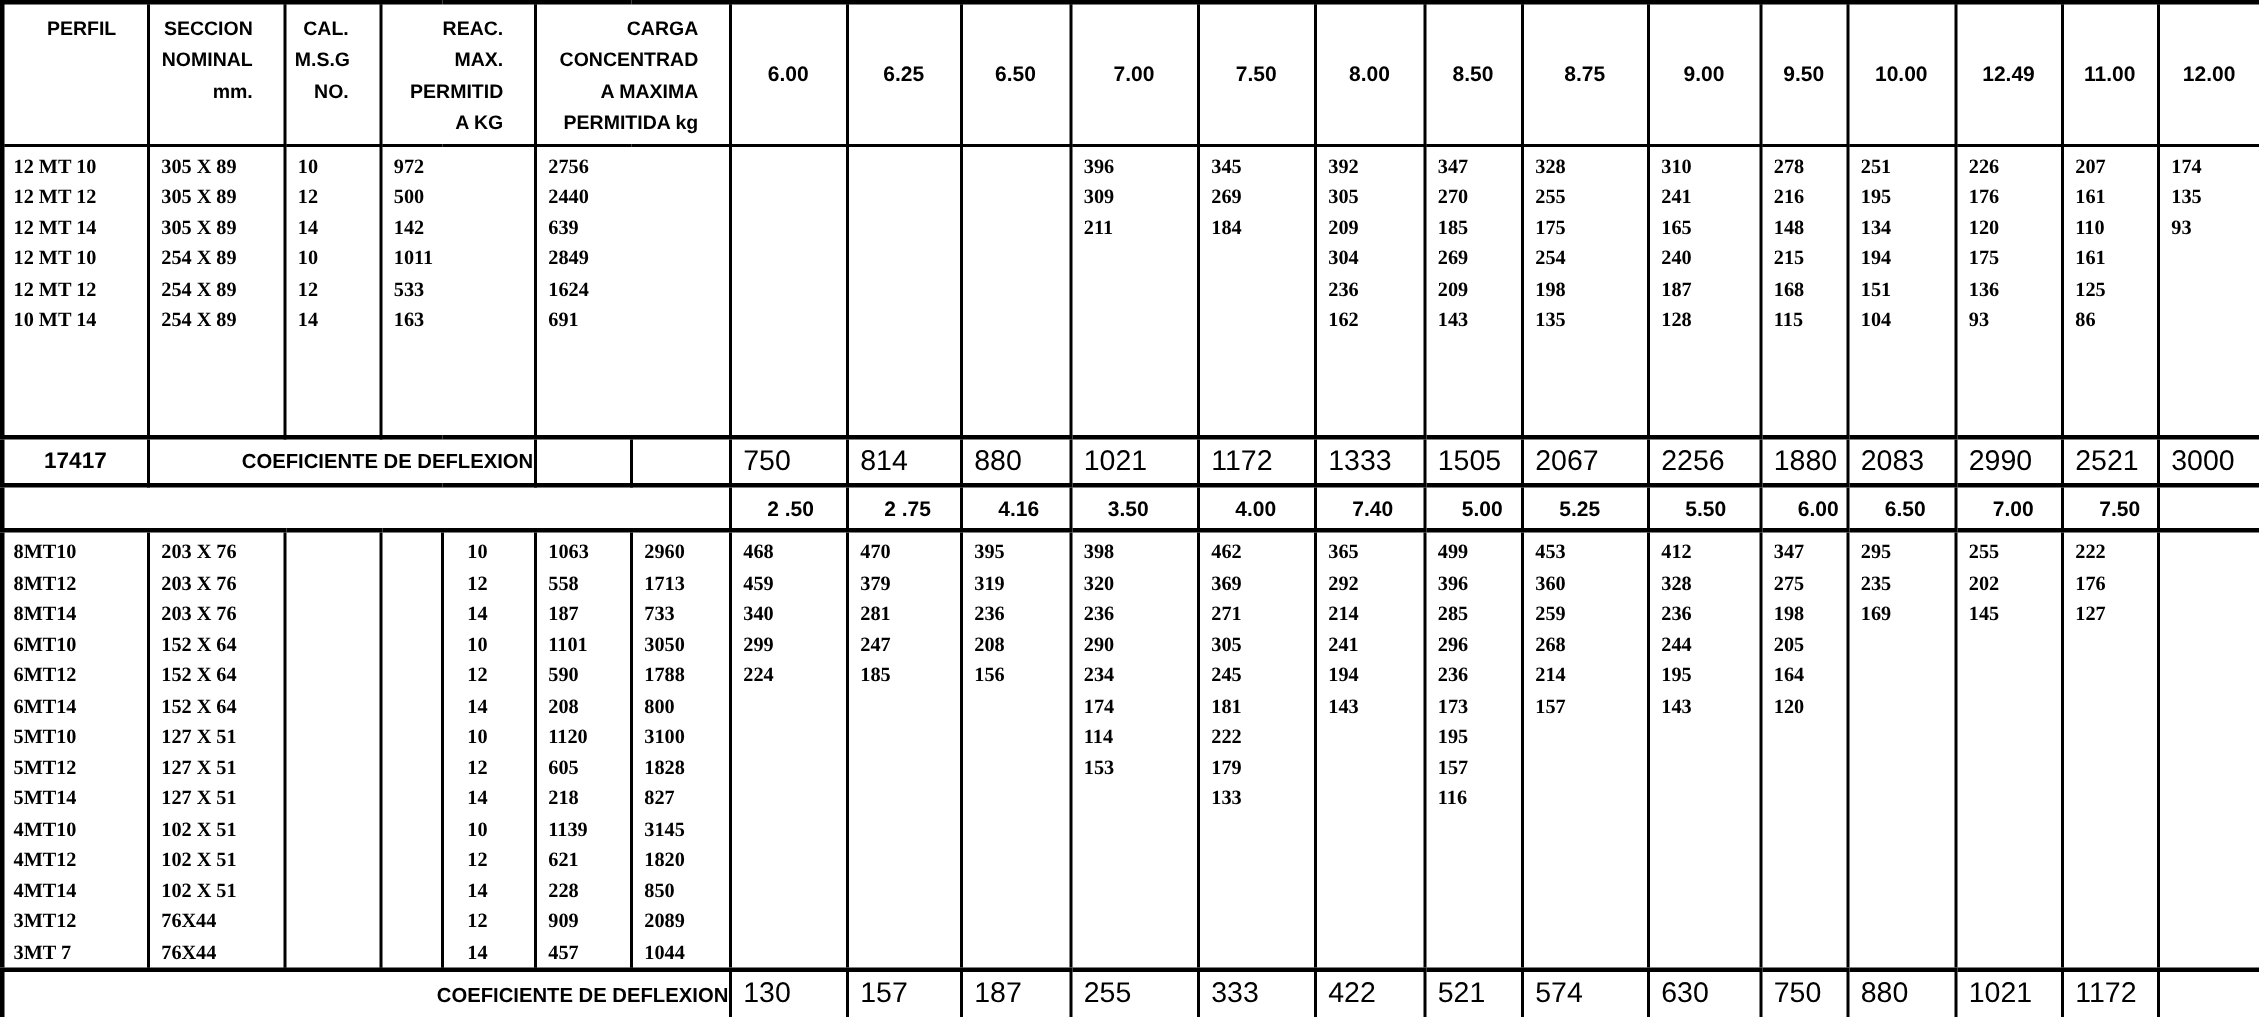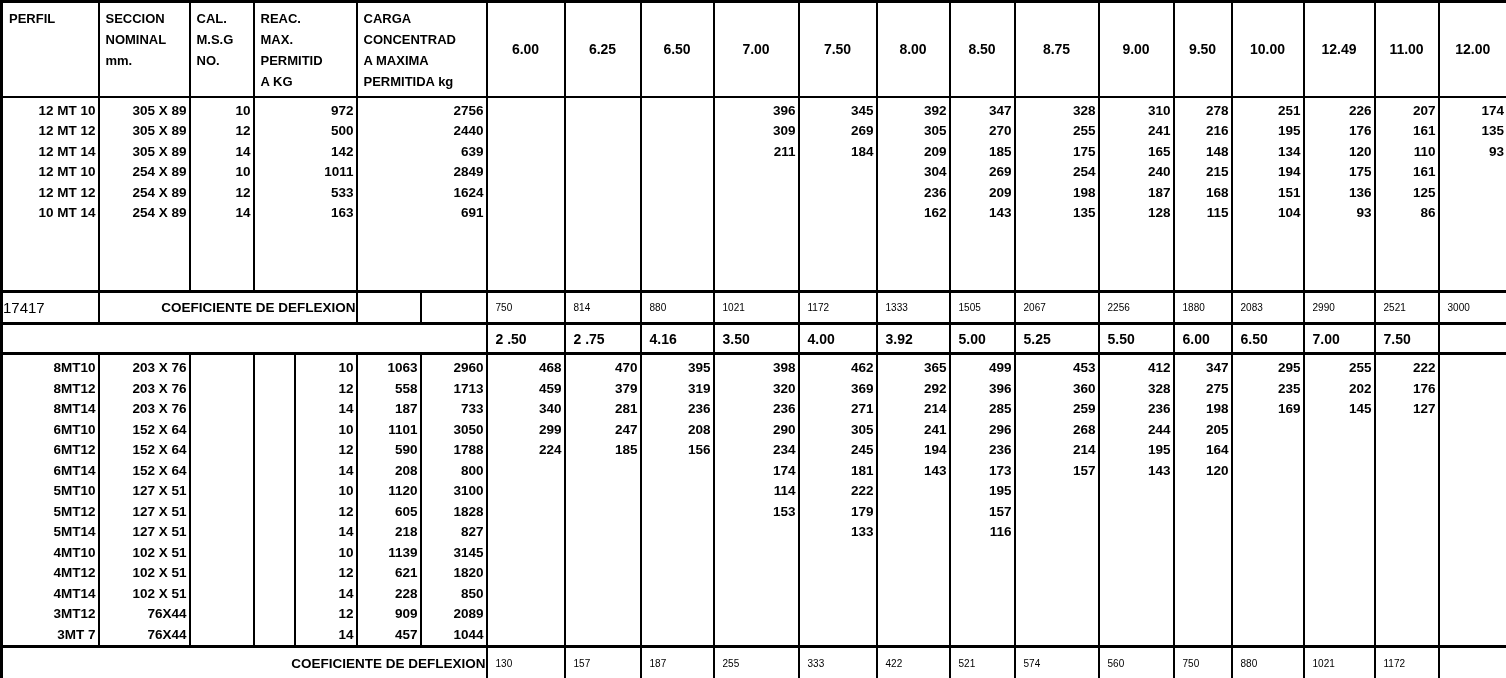--- a/index.html
+++ b/index.html
@@ -13,40 +13,41 @@
   td {
     border:2px solid #000;
     overflow:hidden;
     padding:0;
     white-space:pre-line;
     color:#000;
   }
   
   td.hdr {
     font-weight:700; font-size:13px; line-height:21px;
-    vertical-align:top; text-align:left;
-    padding:5px 0 0 6px;
+    vertical-align:top; text-align:right;
+    padding:5px 20px 0 6px;
   }
   td.hdr-num {
     font-weight:700; font-size:14px;
     vertical-align:middle; text-align:center;
   }
   
   td.blk {
     font-weight:700; font-size:13.5px; line-height:20.5px;
-    vertical-align:top; text-align:right;
+    vertical-align:top; text-align:left;
     padding:3px 2px 0 8px;
+    font-family:Liberation Serif, serif;
   }
   td.blk-perfil { padding-left:6px; }
   td.blk-gauge  { padding-left:16px; }
   
-  td.defl-left  { font-weight:400; font-size:15px; vertical-align:middle; }
+  td.defl-left  { font-weight:700; font-size:15px; vertical-align:middle; text-align:center; }
   td.defl-label { font-weight:700; font-size:13.5px; vertical-align:middle; text-align:right; padding-left:8px; }
-  td.defl-val   { font-weight:400; font-size:10px; vertical-align:middle; text-align:left; padding-left:8px; }
-  td.hdr2       { font-weight:700; font-size:14px; vertical-align:middle; text-align:left; padding-left:8px; }
+  td.defl-val   { font-weight:400; font-size:19px; vertical-align:middle; text-align:left; padding-left:8px; }
+  td.hdr2       { font-weight:700; font-size:14px; vertical-align:middle; text-align:left; padding-left:24px; }
   
   tr.thick-top td { border-top-width:3px; }
 </style>
 </head>
 <body>
 
 <table class="load-table">
   <colgroup>
     <col style="width:97px">
       <col style="width:91px">
@@ -218,21 +219,21 @@
     <td class="defl-val">3000</td>
   </tr>
 
   <tr style="height:30px" class="thick-top">
     <td class="hdr2" colspan="7"></td>
     <td class="hdr2">2 .50</td>
     <td class="hdr2">2 .75</td>
     <td class="hdr2">4.16</td>
     <td class="hdr2">3.50</td>
     <td class="hdr2">4.00</td>
-    <td class="hdr2">3.92</td>
+    <td class="hdr2">7.40</td>
     <td class="hdr2">5.00</td>
     <td class="hdr2">5.25</td>
     <td class="hdr2">5.50</td>
     <td class="hdr2">6.00</td>
     <td class="hdr2">6.50</td>
     <td class="hdr2">7.00</td>
     <td class="hdr2">7.50</td>
     <td class="hdr2"></td>
   </tr>
 
@@ -389,21 +390,21 @@
   <tr style="height:33px" class="thick-top">
     <td class="defl-label" colspan="7" style="padding-left:10px">COEFICIENTE DE DEFLEXION</td>
     <td class="defl-val">130</td>
     <td class="defl-val">157</td>
     <td class="defl-val">187</td>
     <td class="defl-val">255</td>
     <td class="defl-val">333</td>
     <td class="defl-val">422</td>
     <td class="defl-val">521</td>
     <td class="defl-val">574</td>
-    <td class="defl-val">560</td>
+    <td class="defl-val">630</td>
     <td class="defl-val">750</td>
     <td class="defl-val">880</td>
     <td class="defl-val">1021</td>
     <td class="defl-val">1172</td>
     <td class="defl-val"></td>
   </tr>
 </tbody>
   </table>
 
 </body></html>

